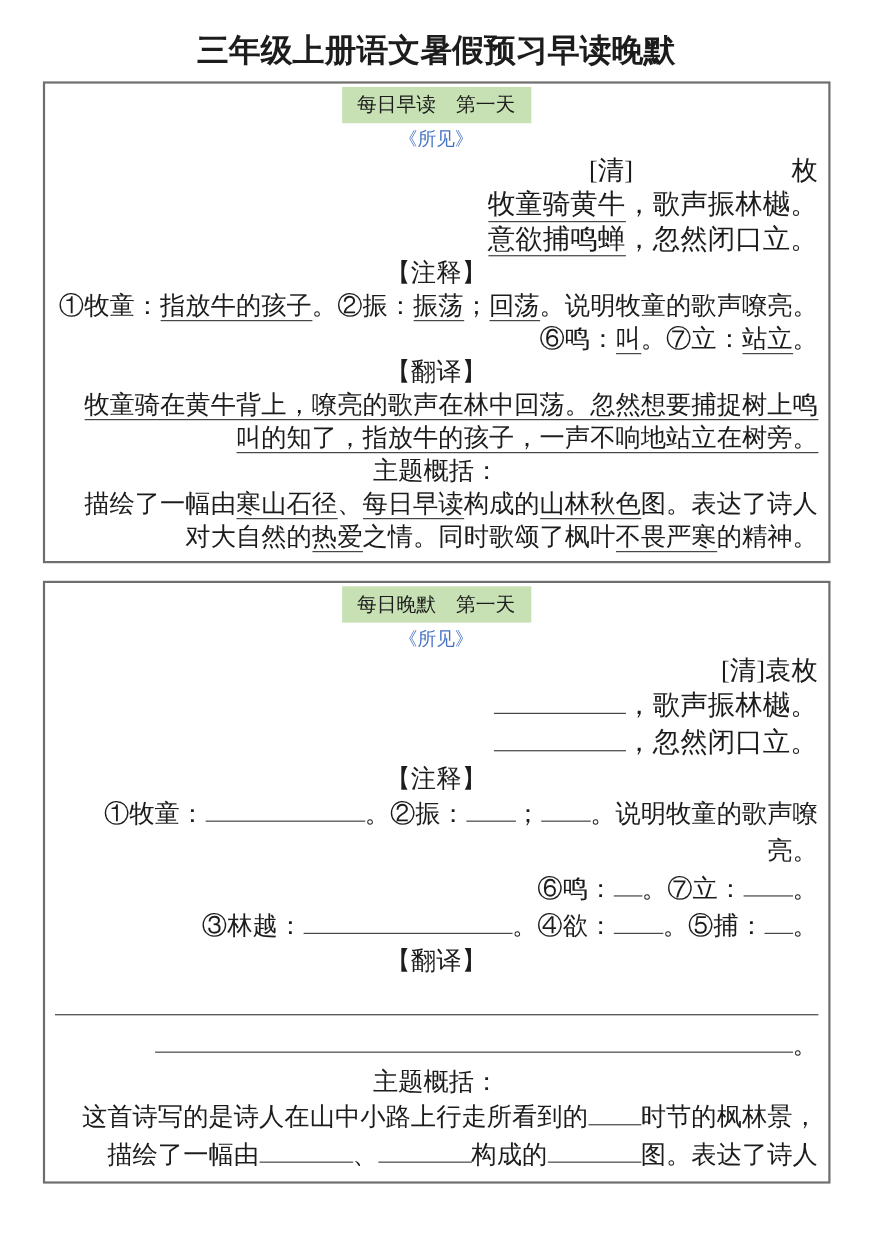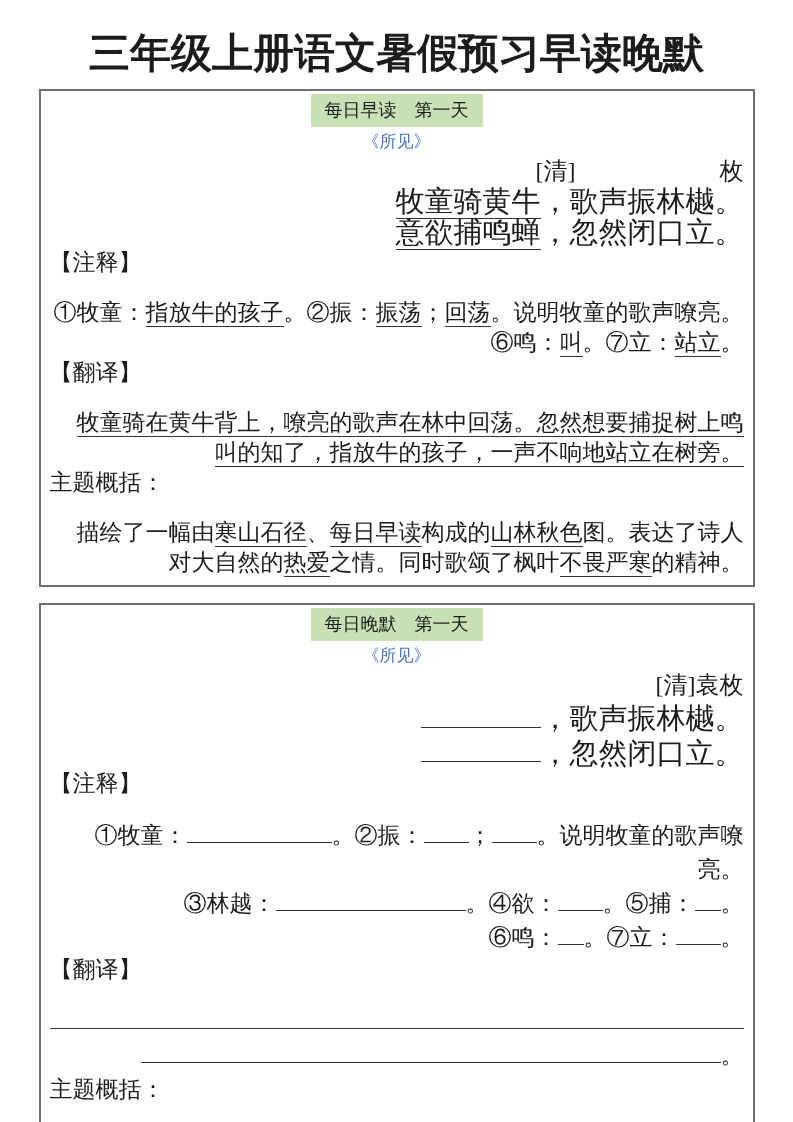--- a/index.html
+++ b/index.html
@@ -13,21 +13,21 @@
   html,body{margin:0;padding:0;}
   body{
     width:793px;height:1122px;
     background:#ffffff;
     color:var(--ink);
     font-family:"Liberation Serif","DejaVu Serif",serif;
     overflow:hidden;
   }
   .page-title{
     text-align:center;
-    font-size:41px;
+    font-size:29px;
     font-weight:700;
     margin:26px 0 8px 0;
     letter-spacing:0px;
     white-space:nowrap;
   }
   .box{
     width:716px;
     margin:0 auto;
     border:2px solid var(--border);
     padding:3px 9px 7px 9px;
@@ -46,39 +46,39 @@
     font-size:17px;
     line-height:29px;
     font-weight:500;
   }
   .tline{
     font-size:23px;
     line-height:30px;
     text-align:right;
   }
   .author .tline{font-size:24px;line-height:30px;}
-  .poem .tline{font-size:29px;line-height:31px;}
+  .poem .tline{font-size:25px;line-height:31px;}
   .label{
     font-size:23px;
     line-height:30px;
-    text-align:left;
+    text-align:center;
   }
   .ul{
     border-bottom:1.5px solid var(--line);
     padding-bottom:1px;
   }
   .blank{
     display:inline-block;
     height:0.95em;
     border-bottom:1.5px solid var(--line);
     vertical-align:baseline;
   }
   .roomy .tline{line-height:34px;}
   .trans-gap{margin-top:10px;margin-bottom:2px;}
-  .left{text-align:left;margin-top:20px;}
+  .left{text-align:left;}
 </style>
 </head>
 <body>
 
 <h1 class="page-title">三年级上册语文暑假预习早读晚默</h1>
 
 <section class="box">
   <div class="center">
     <span class="hl-badge">每日早读　第一天</span>
   </div>
@@ -115,25 +115,26 @@
   <div class="center author">
       <div class="tline"><span class="txt">[清]袁枚</span></div>
     </div>
   <div class="center poem roomy">
       <div class="tline"><span class="blank" style="width: 120px;"></span><span class="txt">，歌声振林樾。</span></div>
       <div class="tline"><span class="blank" style="width: 120px;"></span><span class="txt">，忽然闭口立。</span></div>
     </div>
   <div class="label">【注释】</div>
   <div class="left roomy">
       <div class="tline"><span class="txt">①牧童：</span><span class="blank" style="width: 145px;"></span><span class="txt">。②振：</span><span class="blank" style="width: 45px;"></span><span class="txt">；</span><span class="blank" style="width: 45px;"></span><span class="txt">。说明牧童的歌声嘹亮。</span></div>
+      <div class="tline"><span class="txt">⑥鸣：</span><span class="blank" style="width: 26px;"></span><span class="txt">。⑦立：</span><span class="blank" style="width: 45px;"></span><span class="txt">。</span></div>
       <div class="tline"><span class="txt">③林越：</span><span class="blank" style="width: 190px;"></span><span class="txt">。④欲：</span><span class="blank" style="width: 45px;"></span><span class="txt">。⑤捕：</span><span class="blank" style="width: 26px;"></span><span class="txt">。</span></div>
-      <div class="tline"><span class="txt">⑥鸣：</span><span class="blank" style="width: 26px;"></span><span class="txt">。⑦立：</span><span class="blank" style="width: 45px;"></span><span class="txt">。</span></div>
     </div>
   <div class="label">【翻译】</div>
   <div class="left roomy trans-gap">
       <div class="tline"><span class="blank" style="width: 694px;"></span></div>
       <div class="tline"><span class="blank" style="width: 580px;"></span><span class="txt">。</span></div>
     </div>
   <div class="label">主题概括：</div>
   <div class="left roomy">
+      <div class="tline"><span class="txt">这首诗写的是诗人在山中小路上行走所看到的</span><span class="blank" style="width: 48px;"></span><span class="txt">时节的枫林景，</span></div>
       <div class="tline"><span class="txt">描绘了一幅由</span><span class="blank" style="width: 85px;"></span><span class="txt">、</span><span class="blank" style="width: 85px;"></span><span class="txt">构成的</span><span class="blank" style="width: 85px;"></span><span class="txt">图。表达了诗人</span></div>
     </div>
 </section>
 
 </body></html>

